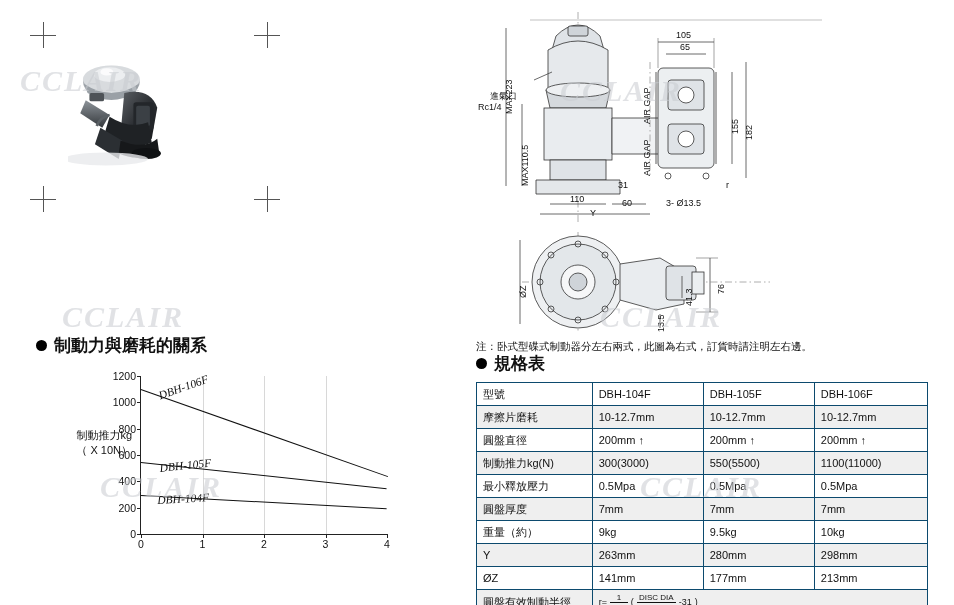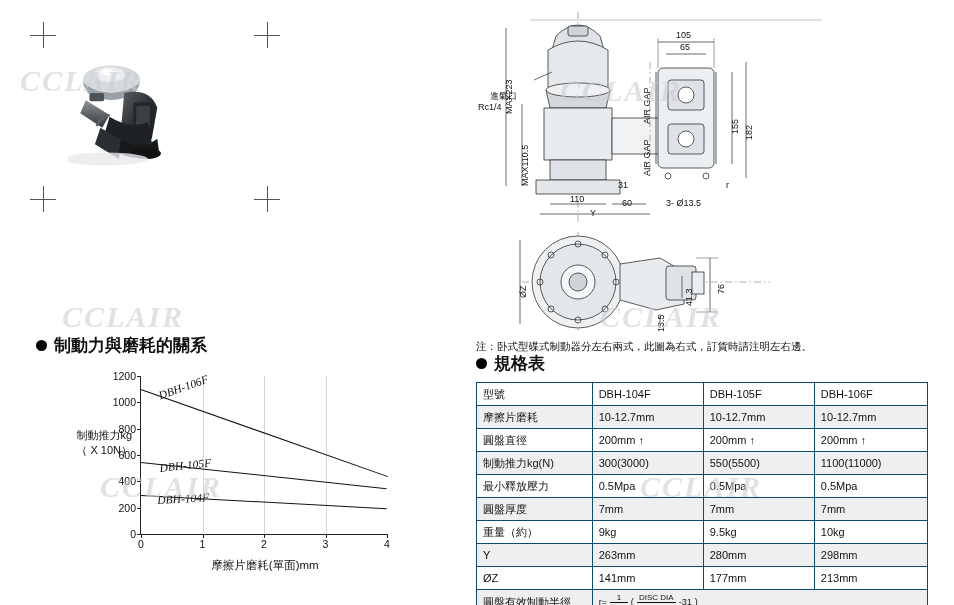--- a/index.html
+++ b/index.html
@@ -173,21 +173,20 @@
     <div class="series" style="left:0;top:13.2px;width:261.9px;transform:rotate(19.43deg);"></div>
     <div class="slabel" style="left:16px;top:14px;transform:rotate(-19.4deg);transform-origin:0 0;">DBH-106F</div>
 
     <div class="series" style="left:0;top:85.6px;width:247.4px;transform:rotate(6.1deg);"></div>
     <div class="slabel" style="left:18px;top:86px;transform:rotate(-6.1deg);transform-origin:0 0;">DBH-105F</div>
 
     <div class="series" style="left:0;top:118.5px;width:246.4px;transform:rotate(3.07deg);"></div>
     <div class="slabel" style="left:16px;top:118px;transform:rotate(-3.1deg);transform-origin:0 0;">DBH-104F</div>
   </div>
 
-  <div id="xlab">摩擦片磨耗(單面)mm</div>
 </div>
 
 <div class="sect-title" style="left:476px;top:352px;">
   <span class="bullet"></span><span class="txt">規格表</span>
 </div>
 
 <table id="spec-table">
   <tbody>
       <tr>
     <td class="c0">型號</td>

